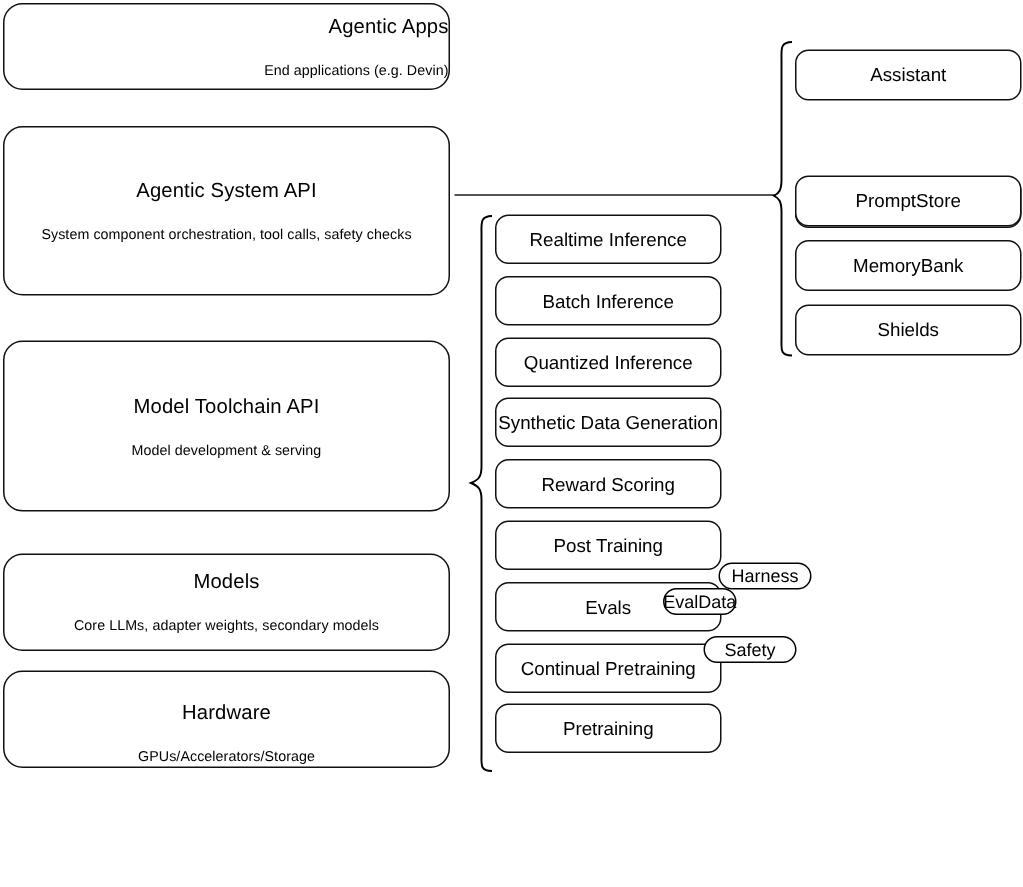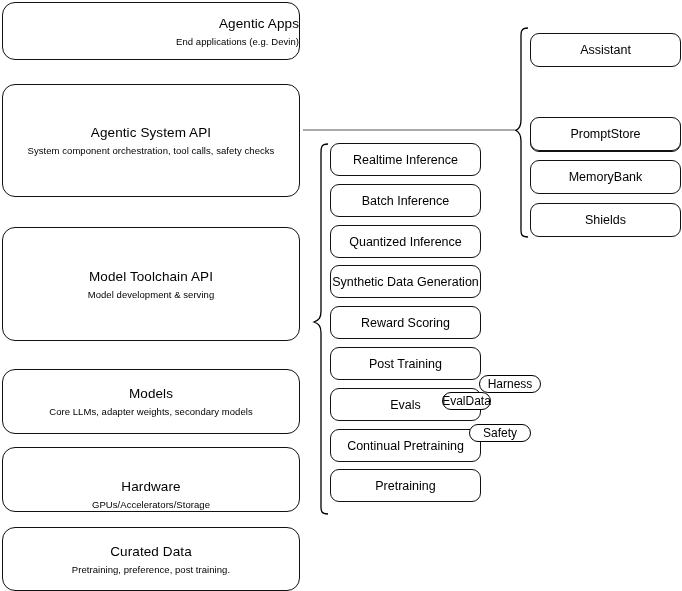--- a/index.html
+++ b/index.html
@@ -43,21 +43,21 @@
     border-radius: 13px;
   }
   .layer-title {
     font-size: 13.5px;
     line-height: 17px;
     letter-spacing: 0.1px;
   }
   .layer-sub {
     font-size: 9.5px;
     line-height: 13px;
-    margin-top: 3px;
+    margin-top: 15px;
     letter-spacing: 0.05px;
   }
 
   
   .mid-box {
     left: 330px;
     width: 151px;
     height: 33px;
     border-radius: 9px;
     font-size: 12.5px;
@@ -150,24 +150,20 @@
   <div class="box layer-box" style="top:369px; height:65px;">
     <div class="layer-title">Models</div>
     <div class="layer-sub">Core LLMs, adapter weights, secondary models</div>
   </div>
 
   <div class="box layer-box" style="top:447px; height:65px;justify-content:flex-end;">
     <div class="layer-title">Hardware</div>
     <div class="layer-sub">GPUs/Accelerators/Storage</div>
   </div>
 
-  <div class="box layer-box" style="top:527px; height:64px;">
-    <div class="layer-title">Curated Data</div>
-    <div class="layer-sub">Pretraining, preference, post training.</div>
-  </div>
 
   <div class="box mid-box" style="top:143px;">
     <span>Realtime Inference</span>
   </div>
   <div class="box mid-box" style="top:184px;">
     <span>Batch Inference</span>
   </div>
   <div class="box mid-box" style="top:225px;">
     <span>Quantized Inference</span>
   </div>

